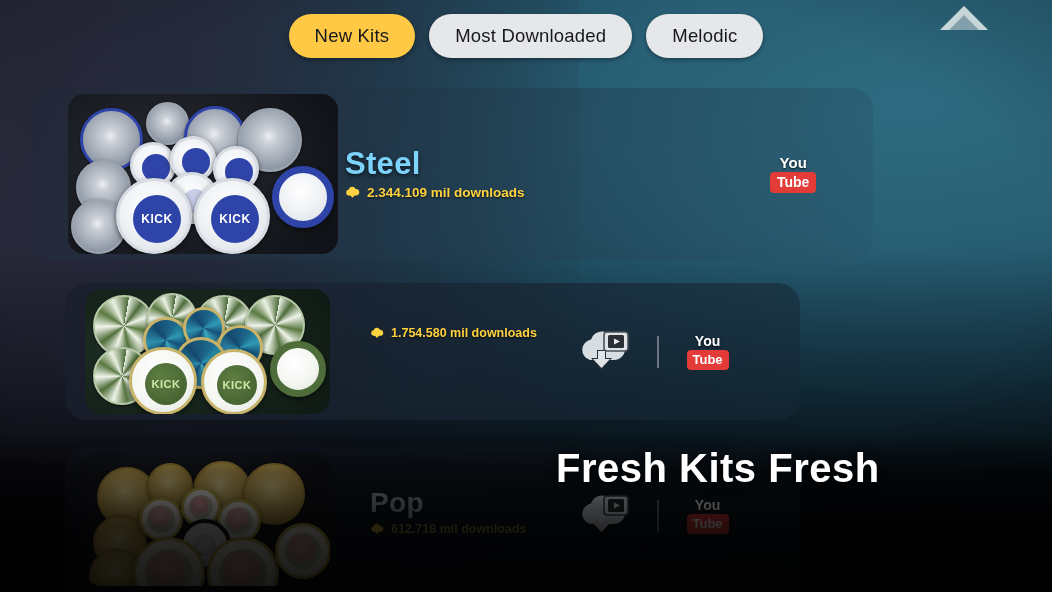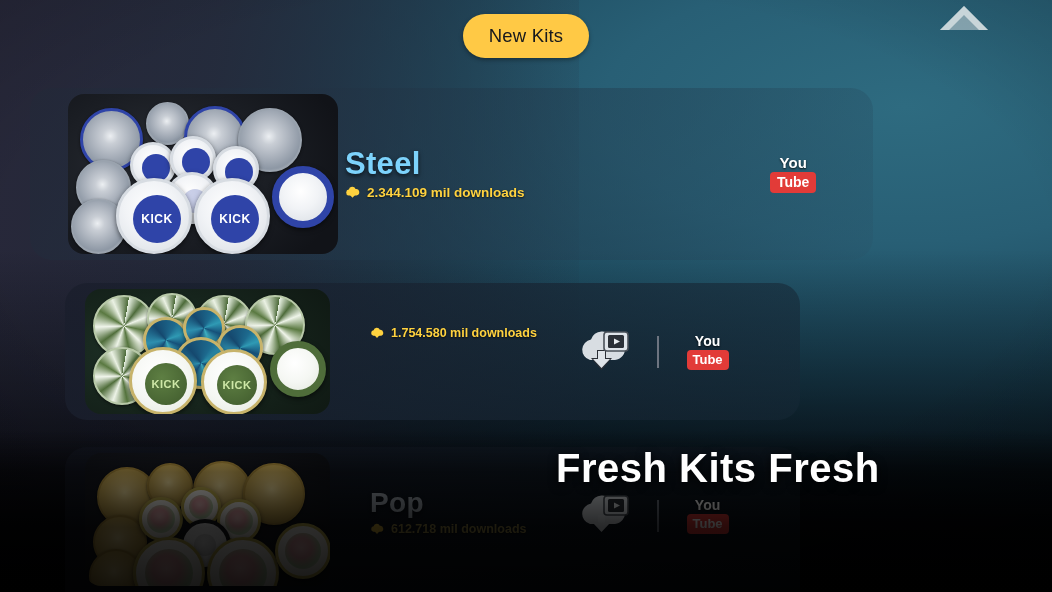--- a/index.html
+++ b/index.html
@@ -147,20 +147,22 @@
 
 <div class="chev">
   <svg viewBox="0 0 64 40" width="64" height="40">
     <path d="M8 34 L32 10 L56 34 L47 34 L32 19 L17 34 Z" fill="#cdd9dc" opacity="0.93"></path>
     <path d="M8 34 L32 10 L56 34 L32 34 Z" fill="#cdd9dc" opacity="0.55"></path>
   </svg>
 </div>
 
 <div class="tabs">
   <button class="tab active">New Kits</button>
+  <button class="tab">Most Downloaded</button>
+  <button class="tab">Melodic</button>
 </div>
 
 <div class="card card1 c1">
   <div class="card-bg"></div>
 
   <div class="kitart k1">
     <div class="plate">
 
       <div class="dr cym-steel" style="left:12px;  top:14px;  width:63px; height:63px;"></div>
       <div class="dr cym-steel plain" style="left:8px;  top:66px;  width:55px; height:55px;"></div>

